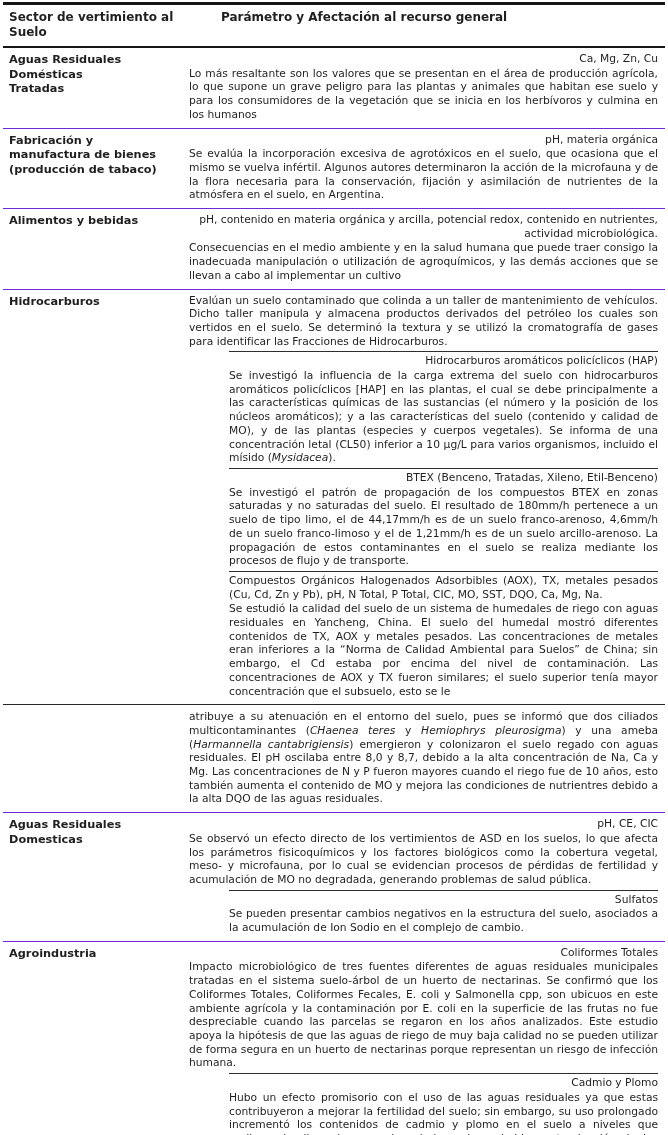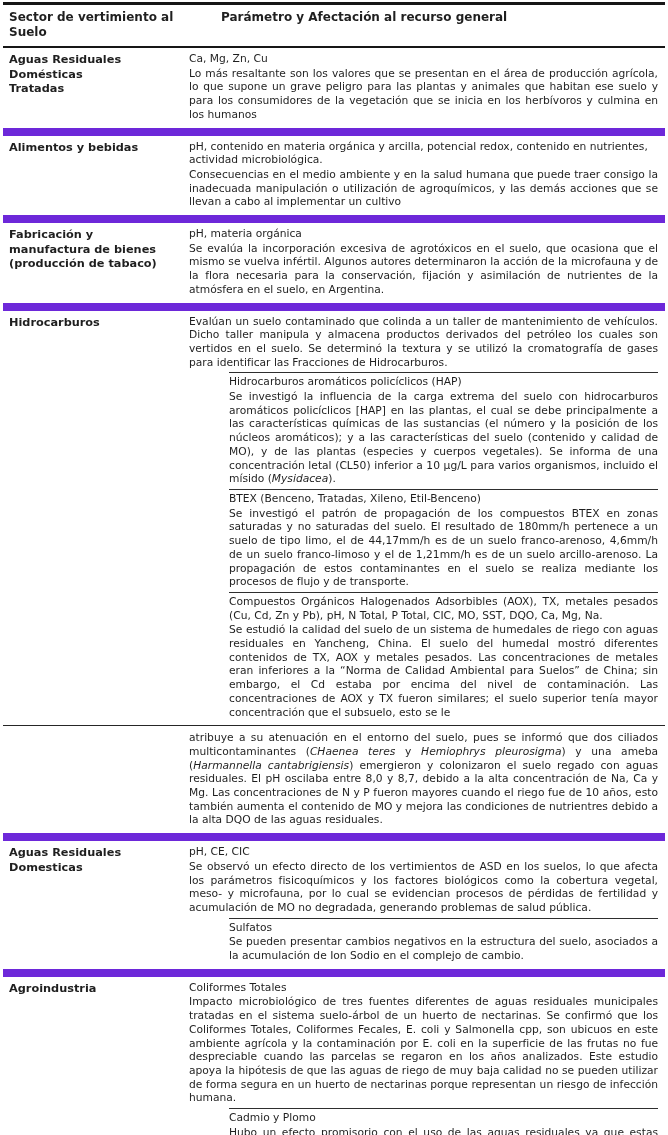--- a/index.html
+++ b/index.html
@@ -26,21 +26,21 @@
     line-height: 15px;
     gap: 32px;
   }
   .th-sector { padding-left: 6px; padding-right: 10px; }
   .th-param  { padding-right: 7px; }
 
   
   .row {
     display: grid;
     grid-template-columns: 186px 1fr;
-    border-bottom: 8px solid #6d28d9;
+    border-bottom: 1px solid #6d28d9;
     padding: 2px 0 3px 0;
   }
   .row:last-child { border-bottom: 3px solid #161616; }
 
   .cell-sector {
     font-weight: bold;
     font-size: 11.3px;
     line-height: 14.5px;
     padding: 3px 6px 0 6px;
   }
@@ -53,21 +53,21 @@
   .block { padding: 2px 0 3px 0; }
   .block + .block { border-top: 1px solid #2e2e2e; margin-left: 40px; }
   .pagebreak {
     height: 0;
     border-top: 1.5px solid #262626;
     margin: 3px -7px 3px -186px; 
   }
   .pagebreak + .block { border-top: none; }
 
   .bheader { margin-bottom: 1px; }
-  .bheader.center { text-align: left; }
+  .bheader.center { text-align: right; }
   .bheader.left   { text-align: justify; }
   .bbody { text-align: justify; }
   .bbody i { font-style: italic; }
 </style>
 </head>
 <body>
 
 <div class="doc">
   <div class="thead">
     <div class="th-sector">Sector de vertimiento al Suelo</div>
@@ -82,39 +82,39 @@
         </div>
         <div class="cell-content">
           <div class="block">
             <div class="bheader center">Ca, Mg, Zn, Cu</div>
             <div class="bbody"><span>Lo más resaltante son los valores que se presentan en el área de producción agrícola, lo que supone un grave peligro para las plantas y animales que habitan ese suelo y para los consumidores de la vegetación que se inicia en los herbívoros y culmina en los humanos</span></div>
           </div>
         </div>
       </div>
       <div class="row">
         <div class="cell-sector">
-          <div class="sector-line">Alimentos y bebidas</div>
-        </div>
-        <div class="cell-content">
-          <div class="block">
-            <div class="bheader center">pH, contenido en materia orgánica y arcilla, potencial redox, contenido en nutrientes, actividad microbiológica.</div>
-            <div class="bbody"><span>Consecuencias en el medio ambiente y en la salud humana que puede traer consigo la inadecuada manipulación o utilización de agroquímicos, y las demás acciones que se llevan a cabo al implementar un cultivo</span></div>
-          </div>
-        </div>
-      </div>
-      <div class="row">
-        <div class="cell-sector">
           <div class="sector-line">Fabricación y</div>
           <div class="sector-line">manufactura de bienes</div>
           <div class="sector-line">(producción de tabaco)</div>
         </div>
         <div class="cell-content">
           <div class="block">
             <div class="bheader center">pH, materia orgánica</div>
             <div class="bbody"><span>Se evalúa la incorporación excesiva de agrotóxicos en el suelo, que ocasiona que el mismo se vuelva infértil. Algunos autores determinaron la acción de la microfauna y de la flora necesaria para la conservación, fijación y asimilación de nutrientes de la atmósfera en el suelo, en Argentina.</span></div>
+          </div>
+        </div>
+      </div>
+      <div class="row">
+        <div class="cell-sector">
+          <div class="sector-line">Alimentos y bebidas</div>
+        </div>
+        <div class="cell-content">
+          <div class="block">
+            <div class="bheader center">pH, contenido en materia orgánica y arcilla, potencial redox, contenido en nutrientes, actividad microbiológica.</div>
+            <div class="bbody"><span>Consecuencias en el medio ambiente y en la salud humana que puede traer consigo la inadecuada manipulación o utilización de agroquímicos, y las demás acciones que se llevan a cabo al implementar un cultivo</span></div>
           </div>
         </div>
       </div>
       <div class="row">
         <div class="cell-sector">
           <div class="sector-line">Hidrocarburos</div>
         </div>
         <div class="cell-content">
           <div class="block">
             <div class="bbody"><span>Evalúan un suelo contaminado que colinda a un taller de mantenimiento de vehículos. Dicho taller manipula y almacena productos derivados del petróleo los cuales son vertidos en el suelo. Se determinó la textura y se utilizó la cromatografía de gases para identificar las Fracciones de Hidrocarburos.</span></div>

